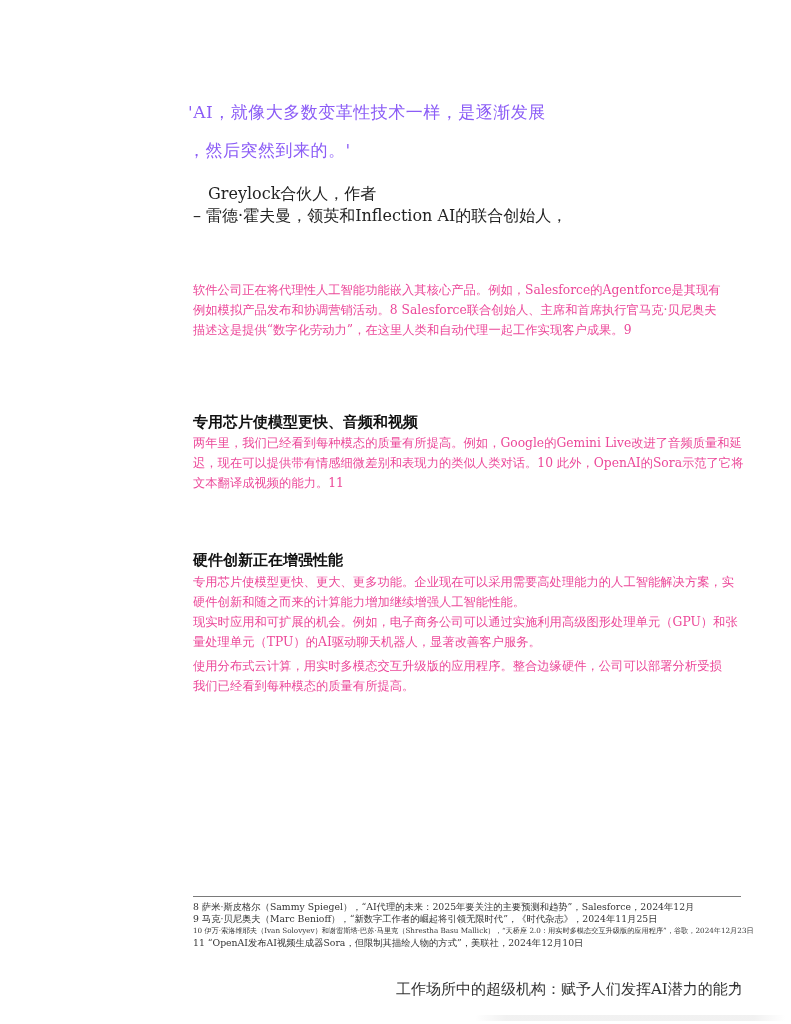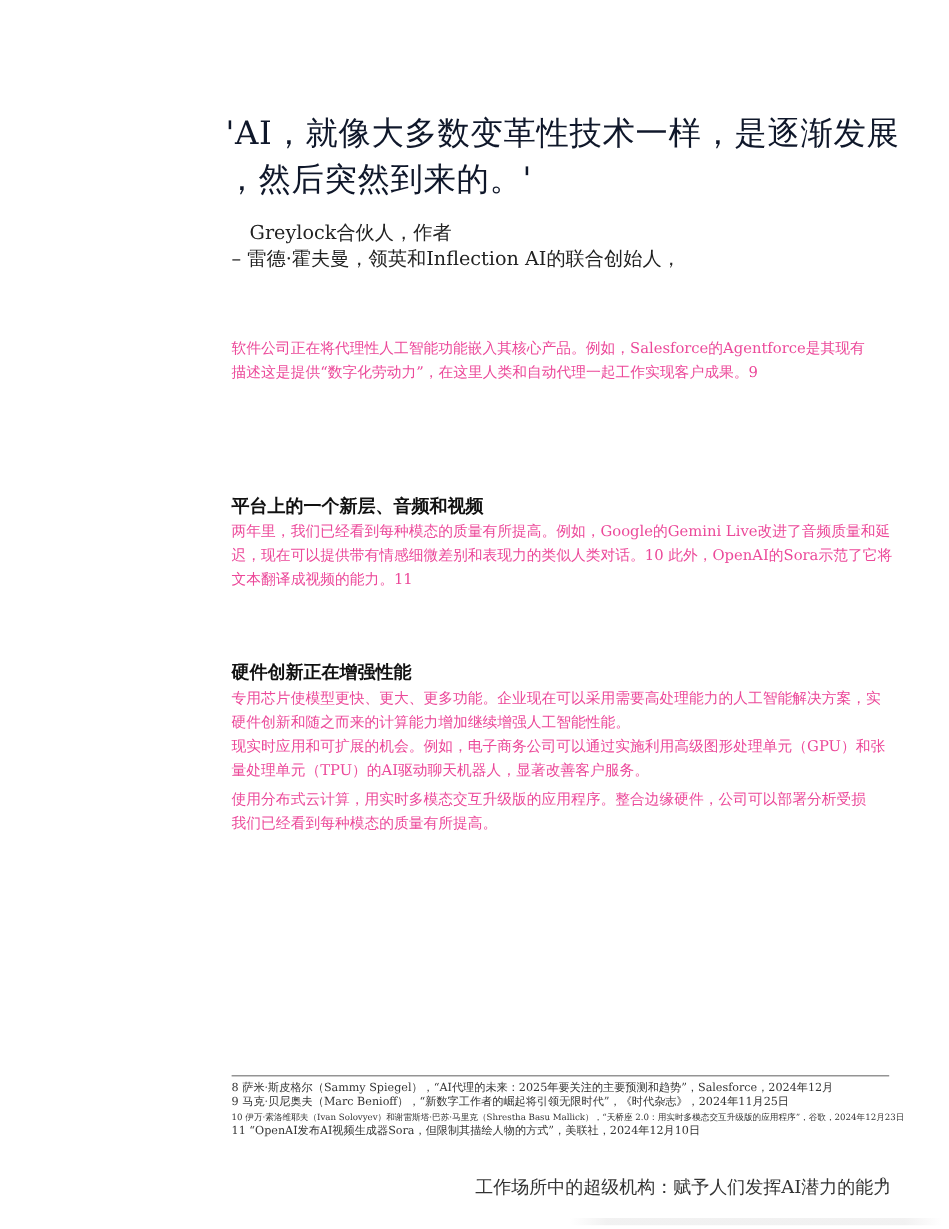--- a/index.html
+++ b/index.html
@@ -15,23 +15,23 @@
       font-family: "DejaVu Serif", "Liberation Serif", serif;
       color: #222222;
     }
     .abs { position: absolute; }
 
     .quote {
       left: 188px;
       top: 93px;
       width: 560px;
       font-family: "DejaVu Serif", "Liberation Serif", serif;
-      font-size: 27px;
+      font-size: 17px;
       line-height: 38px;
-      color: #0f172a;
+      color: #8b5cf6;
       letter-spacing: 0.5px;
     }
     .quote .line { display: block; white-space: nowrap; }
 
     .attribution {
       left: 193px;
       top: 183px;
       width: 520px;
       font-size: 16px;
       line-height: 22px;
@@ -106,24 +106,25 @@
   <span class="line">，然后突然到来的。'</span>
 </div>
 
 <div class="abs attribution">
   <span class="line indent">Greylock合伙人，作者</span>
   <span class="line">– 雷德·霍夫曼，领英和Inflection AI的联合创始人，</span>
 </div>
 
 <div class="abs para" style="top:280px;">
   <span class="line">软件公司正在将代理性人工智能功能嵌入其核心产品。例如，Salesforce的Agentforce是其现有</span>
+  <span class="line">例如模拟产品发布和协调营销活动。8 Salesforce联合创始人、主席和首席执行官马克·贝尼奥夫</span>
   <span class="line">描述这是提供“数字化劳动力”，在这里人类和自动代理一起工作实现客户成果。9</span>
 </div>
 
-<div class="abs heading" style="top:412px;">平台上的一个新层、音频和视频</div>
+<div class="abs heading" style="top:412px;">专用芯片使模型更快、音频和视频</div>
 <div class="abs para" style="top:433px;">
   <span class="line">两年里，我们已经看到每种模态的质量有所提高。例如，Google的Gemini Live改进了音频质量和延</span>
   <span class="line">迟，现在可以提供带有情感细微差别和表现力的类似人类对话。10 此外，OpenAI的Sora示范了它将</span>
   <span class="line">文本翻译成视频的能力。11</span>
 </div>
 
 <div class="abs heading" style="top:550px;">硬件创新正在增强性能</div>
 <div class="abs para" style="top:572px;">
   <span class="line">专用芯片使模型更快、更大、更多功能。企业现在可以采用需要高处理能力的人工智能解决方案，实</span>
   <span class="line">硬件创新和随之而来的计算能力增加继续增强人工智能性能。</span>

